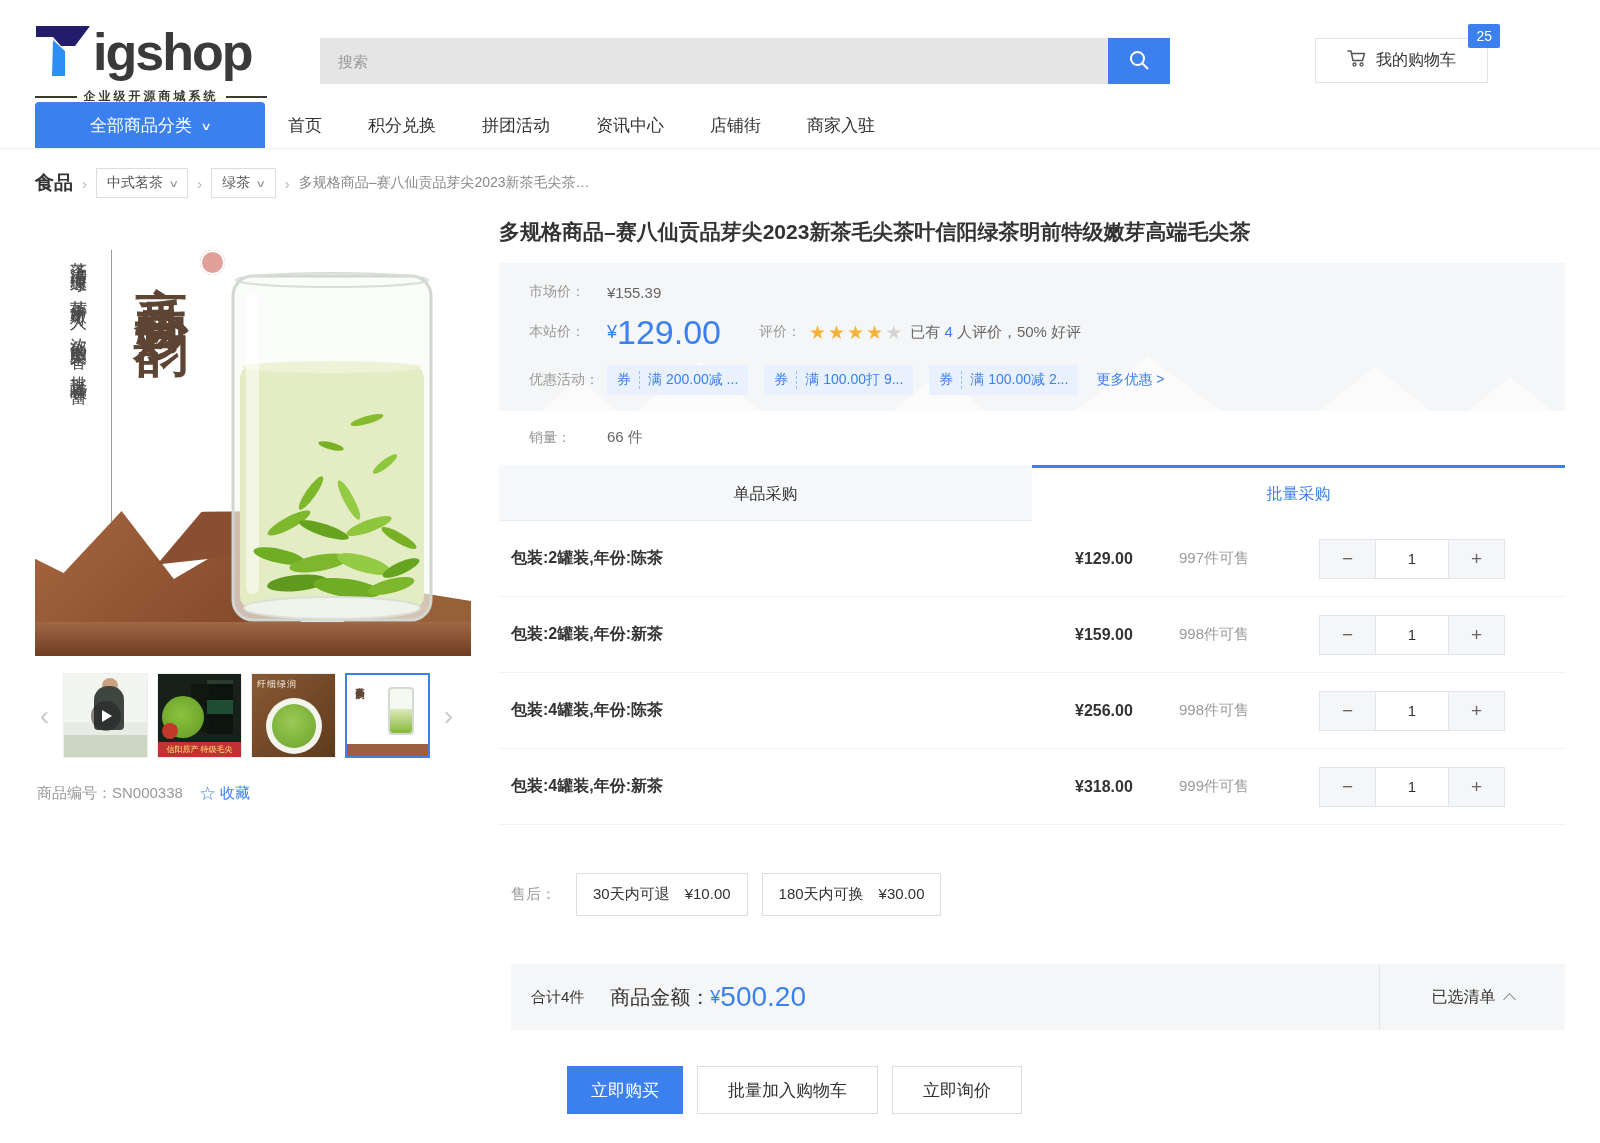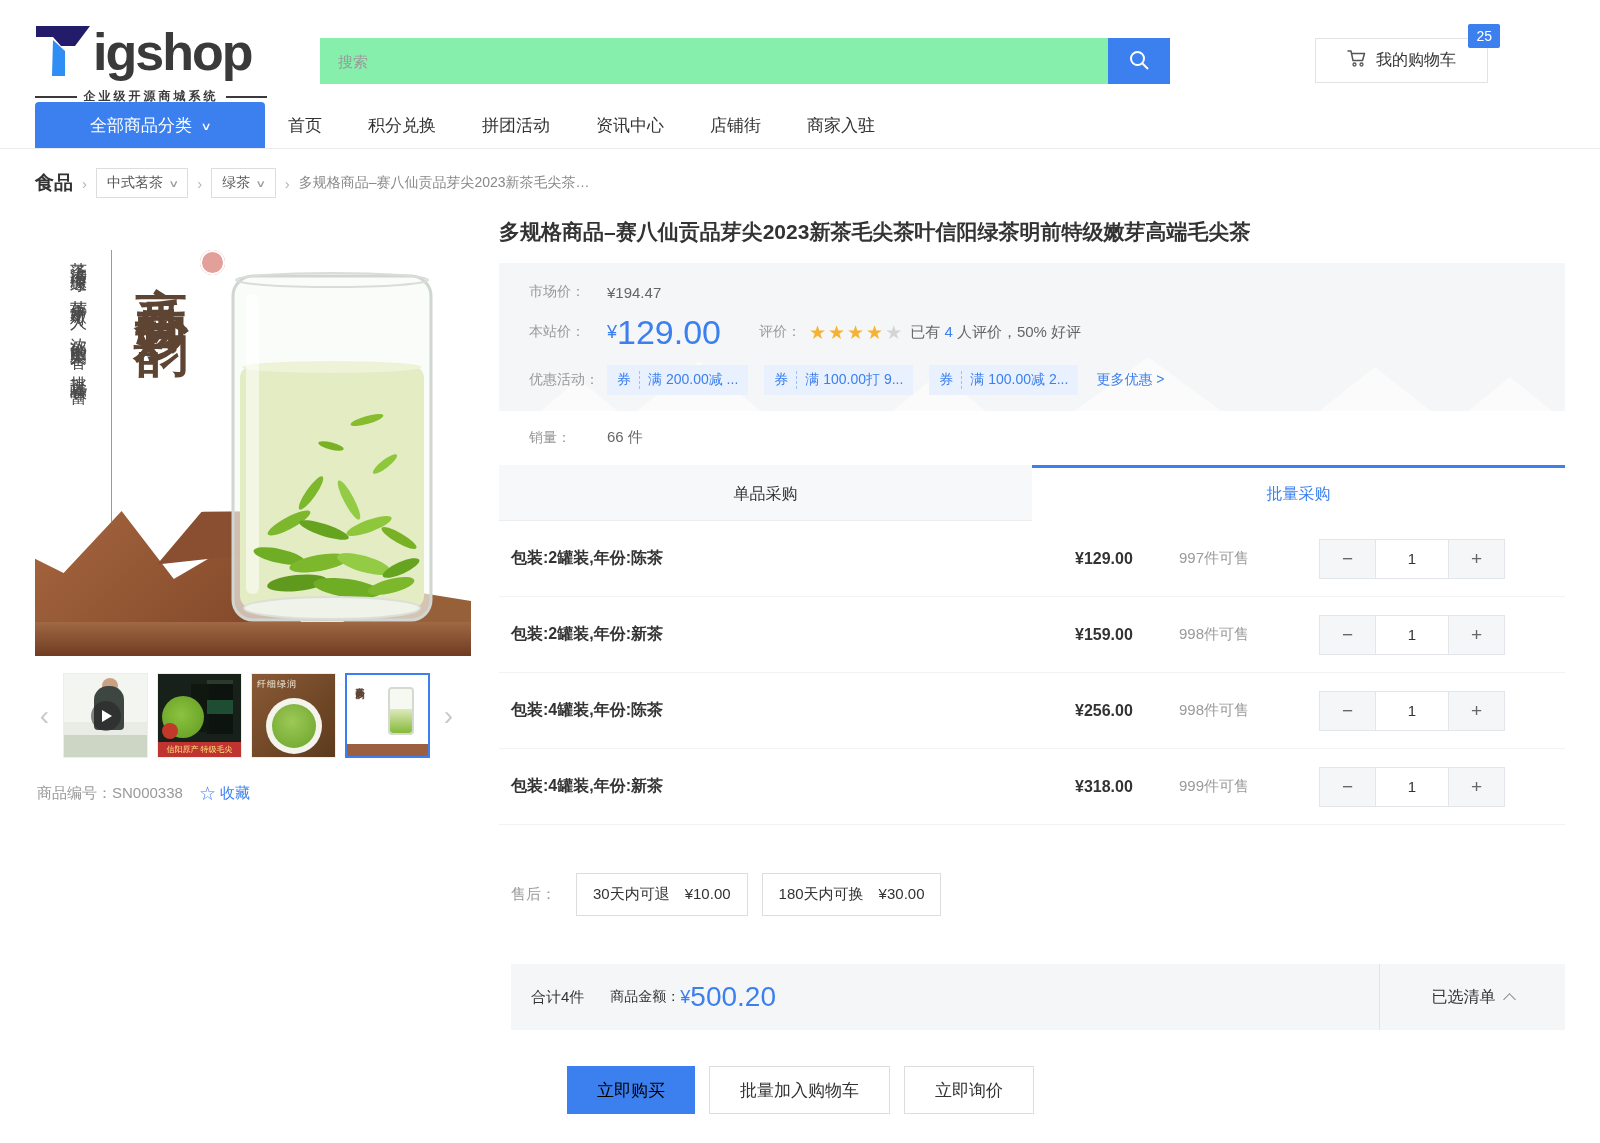--- a/index.html
+++ b/index.html
@@ -11,21 +11,21 @@
   }
   
   .hdr{ display:flex; align-items:flex-start; padding:24px 112px 0 35px; height:102px; }
   .logo{ width:232px; cursor:pointer; }
   .logo-row{ display:flex; align-items:flex-start; gap:2px; }
   .logo-text{ font-size:52px; font-weight:800; color:#3a3a3a; letter-spacing:-2px; line-height:1.1; }
   .tagline{ display:flex; align-items:center; gap:7px; margin-top:2px; }
   .tagline span{ font-size:12px; font-weight:700; color:#3a3a3a; letter-spacing:3px; white-space:nowrap; }
   .tag-line-bar{ flex:1; height:2px; background:#3a3a3a; }
   .search-wrap{ display:flex; width:850px; height:46px; margin:14px 0 0 53px; }
-  .search-input{ flex:1; background:#86efac; border:0; outline:0; padding:0 18px; font-size:15px; color:#333; font-family:inherit; }
+  .search-input{ flex:1; background:#e5e5e5; border:0; outline:0; padding:0 18px; font-size:15px; color:#333; font-family:inherit; }
   .search-input::placeholder{ color:#9a9a9a; }
   .search-btn{ width:62px; background:var(--primary); border:0; display:flex; align-items:center; justify-content:center; cursor:pointer; }
   .cart-btn{ position:relative; margin-left:auto; margin-top:14px; width:173px; height:45px; background:#fff;
     border:1px solid #e3e3e3; display:flex; align-items:center; justify-content:center; gap:9px; font-size:16px; color:#333; cursor:pointer; }
   .cart-badge{ position:absolute; top:-15px; right:-13px; background:var(--primary); color:#fff; font-size:14px; line-height:1;
     padding:5px 8px; border-radius:2px; }
   
   .nav{ display:flex; align-items:stretch; height:47px; border-bottom:1px solid #ececec; padding:0 35px; }
   .cat-btn{ width:230px; background:var(--primary); color:#fff; font-size:17px; display:flex; align-items:center;
     justify-content:center; gap:10px; border-radius:4px 4px 0 0; cursor:pointer; }
@@ -141,30 +141,30 @@
     display:flex; align-items:center; justify-content:center; font-family:inherit; }
   .step-input{ flex:1; width:74px; border:0; border-left:1px solid #e2e5ea; border-right:1px solid #e2e5ea;
     text-align:center; font-size:15px; color:#333; outline:0; font-family:inherit; }
   
   .aftersale{ display:flex; align-items:center; gap:14px; margin:48px 0 0 12px; }
   .as-label{ font-size:15px; color:#999; margin-right:6px; }
   .as-box{ border:1px solid #ddd; padding:11px 16px; font-size:15px; color:#333; background:#fff; cursor:pointer; }
   
   .summary-bar{ display:flex; align-items:center; margin:48px 0 0 12px; height:66px; background:#f5f6f7; padding-left:20px; }
   .sum-count{ font-size:15px; color:#333; }
-  .sum-label{ font-size:14px; color:#333; margin-left:26px; }
+  .sum-label{ font-size:20px; color:#333; margin-left:26px; }
   .sum-yen{ color:var(--primary); font-size:18px; }
   .sum-amt{ color:var(--primary); font-size:28px; line-height:1; }
   .selected-list{ margin-left:auto; width:186px; height:100%; border-left:1px solid #e4e4e4; display:flex;
     align-items:center; justify-content:center; gap:9px; font-size:16px; color:#333; cursor:pointer; }
   .chev-up{ width:9px; height:9px; border-left:1.5px solid #888; border-top:1.5px solid #888; transform:rotate(45deg); margin-top:4px; }
   
   .actions{ display:flex; gap:14px; margin:36px 0 40px 68px; }
   .btn{ height:48px; display:flex; align-items:center; justify-content:center; font-size:17px; cursor:pointer; font-family:inherit; }
-  .btn-primary{ width:128px; background:var(--primary); color:#000000; border:0; }
+  .btn-primary{ width:116px; background:var(--primary); color:#ffffff; border:0; }
   .btn-outline{ background:#fff; border:1px solid #ddd; color:#333; padding:0 30px; }
 </style>
 </head>
 <body>
 
 <header class="hdr">
   <div class="logo">
     <div class="logo-row">
       <span>
         <svg width="56" height="58" viewBox="0 0 56 58">
@@ -327,21 +327,21 @@
     <div class="price-panel">
       <div class="mt mt1"></div>
       <div class="mt mt2"></div>
       <div class="mt mt3"></div>
       <div class="mt mt4"></div>
       <div class="mt mt5"></div>
       <div class="mt mt6"></div>
 
       <div class="p-row">
         <span class="p-label">市场价：</span>
-        <span class="market-val">¥194.47</span>
+        <span class="market-val">¥155.39</span>
       </div>
 
       <div class="p-row row-site">
         <span class="p-label">本站价：</span>
         <span class="site-yen">¥</span>
         <span class="site-amt">129.00</span>
         <span class="rating">
           <span class="p-label" style="width:auto">评价：</span>
           <span><span class="stars-filled">★★★★</span><span class="stars-empty">★</span></span>
           <span class="rating-text"><span>已有</span>

